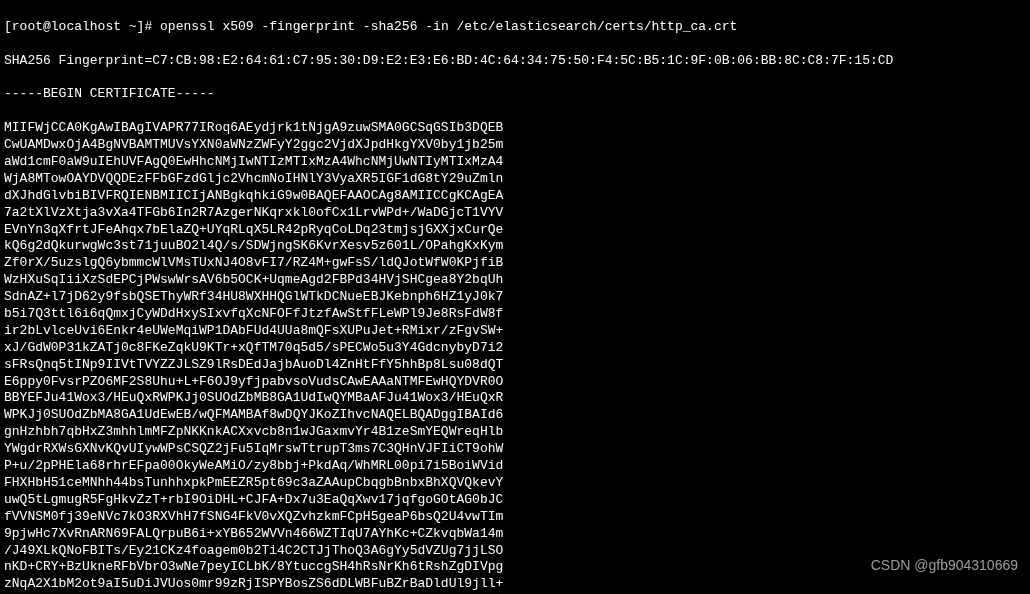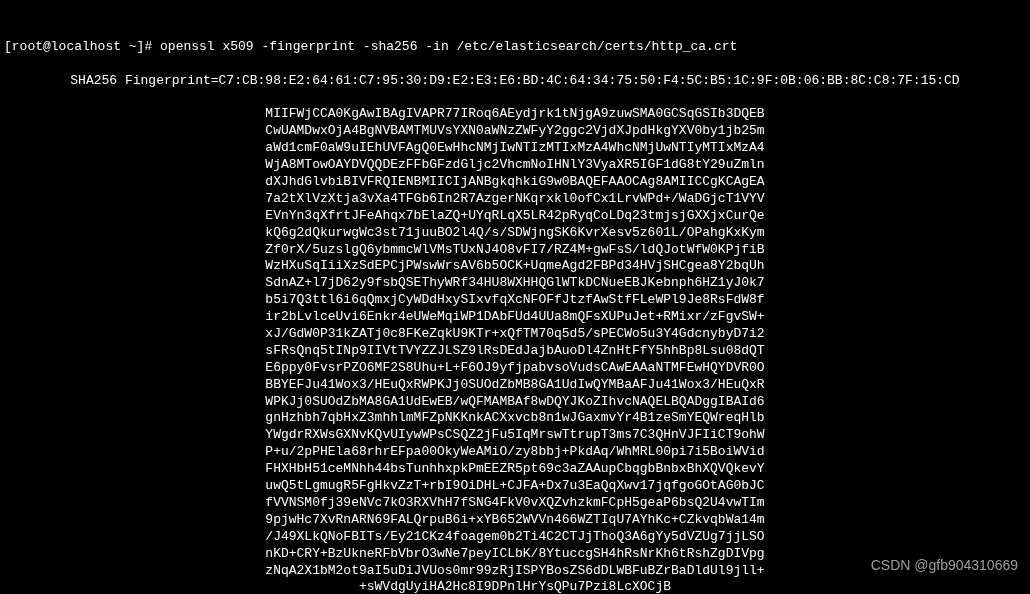--- a/index.html
+++ b/index.html
@@ -18,39 +18,38 @@
       overflow: hidden;
       position: relative;
       padding: 2px 4px;
     }
     .terminal {
       white-space: pre;
       letter-spacing: 0;
     }
     .prompt-line {
       display: block;
-      margin-top: 20px;
     }
     .watermark {
       position: absolute;
       bottom: 20px;
       right: 12px;
       color: #b8b8b8;
       font-family: Arial, sans-serif;
       font-size: 14px;
       opacity: 0.85;
     }
     .cert-line {
       display: block;
-      text-align: center;
     }
   </style>
 </head>
 <body>
 
 <div class="terminal">
 <span class="prompt-line"><span>[root@localhost ~]# </span><span>openssl x509 -fingerprint -sha256 -in /etc/elasticsearch/certs/http_ca.crt</span></span>
 <span class="cert-line">SHA256 Fingerprint=C7:CB:98:E2:64:61:C7:95:30:D9:E2:E3:E6:BD:4C:64:34:75:50:F4:5C:B5:1C:9F:0B:06:BB:8C:C8:7F:15:CD</span>
+<span class="cert-line">-----BEGIN CERTIFICATE-----</span>
 <span id="cert-body"><span class="cert-line">MIIFWjCCA0KgAwIBAgIVAPR77IRoq6AEydjrk1tNjgA9zuwSMA0GCSqGSIb3DQEB</span><span class="cert-line">CwUAMDwxOjA4BgNVBAMTMUVsYXN0aWNzZWFyY2ggc2VjdXJpdHkgYXV0by1jb25m</span><span class="cert-line">aWd1cmF0aW9uIEhUVFAgQ0EwHhcNMjIwNTIzMTIxMzA4WhcNMjUwNTIyMTIxMzA4</span><span class="cert-line">WjA8MTowOAYDVQQDEzFFbGFzdGljc2VhcmNoIHNlY3VyaXR5IGF1dG8tY29uZmln</span><span class="cert-line">dXJhdGlvbiBIVFRQIENBMIICIjANBgkqhkiG9w0BAQEFAAOCAg8AMIICCgKCAgEA</span><span class="cert-line">7a2tXlVzXtja3vXa4TFGb6In2R7AzgerNKqrxkl0ofCx1LrvWPd+/WaDGjcT1VYV</span><span class="cert-line">EVnYn3qXfrtJFeAhqx7bElaZQ+UYqRLqX5LR42pRyqCoLDq23tmjsjGXXjxCurQe</span><span class="cert-line">kQ6g2dQkurwgWc3st71juuBO2l4Q/s/SDWjngSK6KvrXesv5z601L/OPahgKxKym</span><span class="cert-line">Zf0rX/5uzslgQ6ybmmcWlVMsTUxNJ4O8vFI7/RZ4M+gwFsS/ldQJotWfW0KPjfiB</span><span class="cert-line">WzHXuSqIiiXzSdEPCjPWswWrsAV6b5OCK+UqmeAgd2FBPd34HVjSHCgea8Y2bqUh</span><span class="cert-line">SdnAZ+l7jD62y9fsbQSEThyWRf34HU8WXHHQGlWTkDCNueEBJKebnph6HZ1yJ0k7</span><span class="cert-line">b5i7Q3ttl6i6qQmxjCyWDdHxySIxvfqXcNFOFfJtzfAwStfFLeWPl9Je8RsFdW8f</span><span class="cert-line">ir2bLvlceUvi6Enkr4eUWeMqiWP1DAbFUd4UUa8mQFsXUPuJet+RMixr/zFgvSW+</span><span class="cert-line">xJ/GdW0P31kZATj0c8FKeZqkU9KTr+xQfTM70q5d5/sPECWo5u3Y4GdcnybyD7i2</span><span class="cert-line">sFRsQnq5tINp9IIVtTVYZZJLSZ9lRsDEdJajbAuoDl4ZnHtFfY5hhBp8Lsu08dQT</span><span class="cert-line">E6ppy0FvsrPZO6MF2S8Uhu+L+F6OJ9yfjpabvsoVudsCAwEAAaNTMFEwHQYDVR0O</span><span class="cert-line">BBYEFJu41Wox3/HEuQxRWPKJj0SUOdZbMB8GA1UdIwQYMBaAFJu41Wox3/HEuQxR</span><span class="cert-line">WPKJj0SUOdZbMA8GA1UdEwEB/wQFMAMBAf8wDQYJKoZIhvcNAQELBQADggIBAId6</span><span class="cert-line">gnHzhbh7qbHxZ3mhhlmMFZpNKKnkACXxvcb8n1wJGaxmvYr4B1zeSmYEQWreqHlb</span><span class="cert-line">YWgdrRXWsGXNvKQvUIywWPsCSQZ2jFu5IqMrswTtrupT3ms7C3QHnVJFIiCT9ohW</span><span class="cert-line">P+u/2pPHEla68rhrEFpa00OkyWeAMiO/zy8bbj+PkdAq/WhMRL00pi7i5BoiWVid</span><span class="cert-line">FHXHbH51ceMNhh44bsTunhhxpkPmEEZR5pt69c3aZAAupCbqgbBnbxBhXQVQkevY</span><span class="cert-line">uwQ5tLgmugR5FgHkvZzT+rbI9OiDHL+CJFA+Dx7u3EaQqXwv17jqfgoGOtAG0bJC</span><span class="cert-line">fVVNSM0fj39eNVc7kO3RXVhH7fSNG4FkV0vXQZvhzkmFCpH5geaP6bsQ2U4vwTIm</span><span class="cert-line">9pjwHc7XvRnARN69FALQrpuB6i+xYB652WVVn466WZTIqU7AYhKc+CZkvqbWa14m</span><span class="cert-line">/J49XLkQNoFBITs/Ey21CKz4foagem0b2Ti4C2CTJjThoQ3A6gYy5dVZUg7jjLSO</span><span class="cert-line">nKD+CRY+BzUkneRFbVbrO3wNe7peyICLbK/8YtuccgSH4hRsNrKh6tRshZgDIVpg</span><span class="cert-line">zNqA2X1bM2ot9aI5uDiJVUos0mr99zRjISPYBosZS6dDLWBFuBZrBaDldUl9jll+</span><span class="cert-line">+sWVdgUyiHA2Hc8I9DPnlHrYsQPu7Pzi8LcXOCjB</span></span>
 
 </div>
 
 <div class="watermark">CSDN @gfb904310669</div>
 
 </body></html>

